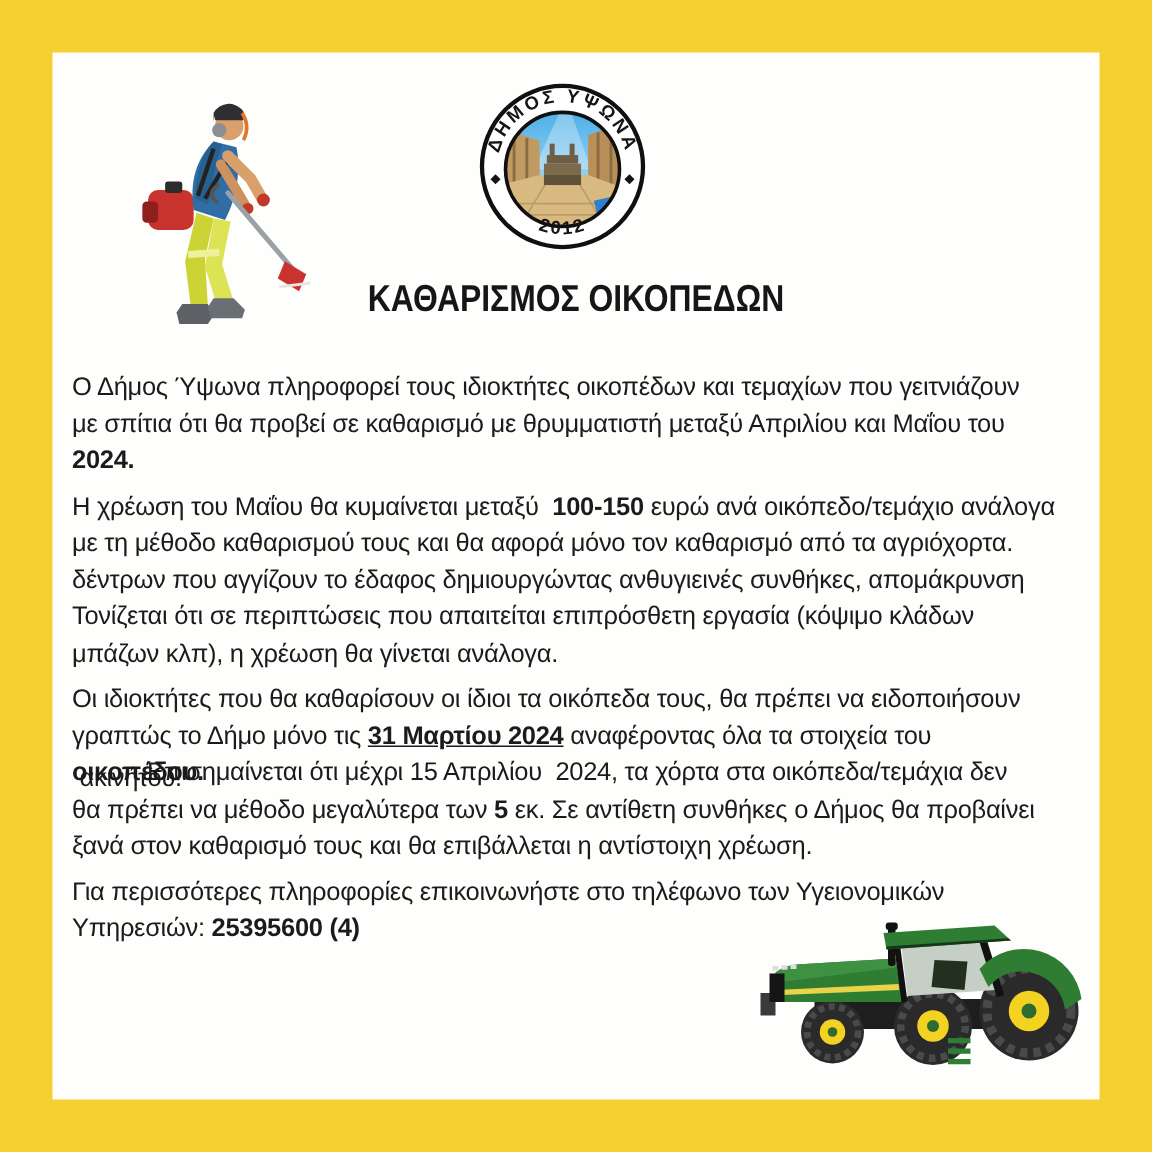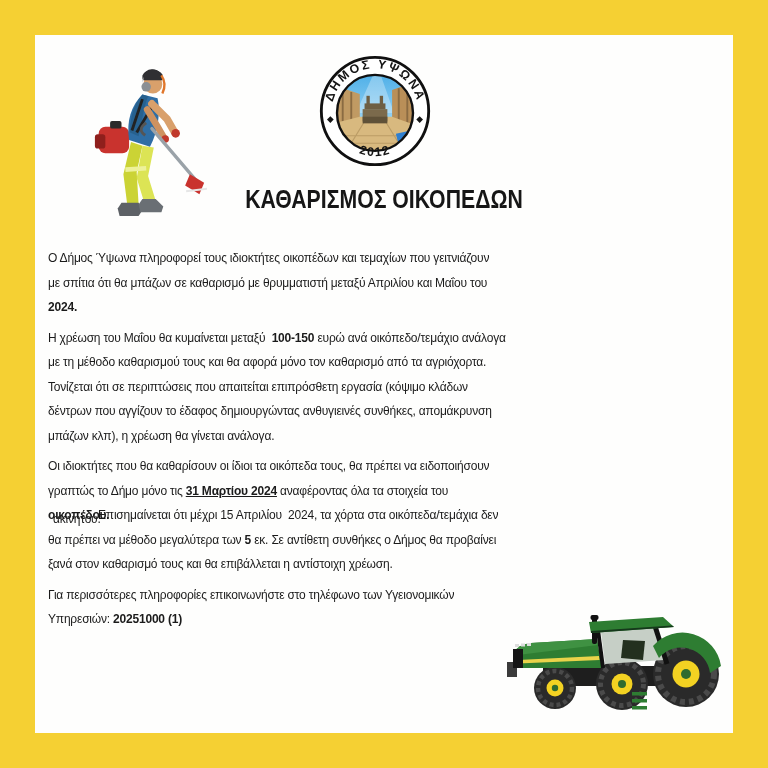--- a/index.html
+++ b/index.html
@@ -15,21 +15,21 @@
   }
   .worker{position:absolute;left:20px;top:16px;width:152px;height:178px;}
   .logo{position:absolute;left:283px;top:19px;width:114px;height:114px;}
   .page-title{
     position:absolute;left:0;right:0;top:150px;margin:0;
     text-align:center;font-size:25px;font-weight:700;color:#161616;
     letter-spacing:0px;transform:scaleX(.85);
   }
   .body-text{
     position:absolute;left:13px;top:211px;width:660px;
-    font-size:12px;letter-spacing:-0.2px;color:#1B1B1B;
+    font-size:17px;letter-spacing:-0.2px;color:#1B1B1B;
   }
   .para{margin:0 0 6px 0;}
   .line{
     position:relative;white-space:pre;line-height:24.5px;height:24.5px;
   }
   .tractor{position:absolute;left:470px;top:577px;width:220px;height:105px;}
 </style>
 </head>
 <body>
 
@@ -113,40 +113,40 @@
     </text>
     <rect x="10.5" y="66.5" width="5" height="5" transform="rotate(45 13 69)" fill="#141414"></rect>
     <rect x="104.5" y="66.5" width="5" height="5" transform="rotate(45 107 69)" fill="#141414"></rect>
   </svg>
 
   <h1 class="page-title">ΚΑΘΑΡΙΣΜΟΣ ΟΙΚΟΠΕΔΩΝ</h1>
 
   <div class="body-text">
     <div class="para">
         <div class="line"><span>Ο Δήμος Ύψωνα πληροφορεί τους ιδιοκτήτες οικοπέδων και τεμαχίων που γειτνιάζουν</span></div>
-        <div class="line"><span>με σπίτια ότι θα μπάζων σε καθαρισμό με θρυμματιστή μεταξύ Απριλίου και Μαΐου του</span></div>
+        <div class="line"><span>με σπίτια ότι θα προβεί σε καθαρισμό με θρυμματιστή μεταξύ Απριλίου και Μαΐου του</span></div>
         <div class="line"><span style="font-weight: 700; text-align: right;">2024.</span></div>
       </div>
     <div class="para">
         <div class="line"><span>Η χρέωση του Μαΐου θα κυμαίνεται μεταξύ  </span><span style="font-weight: 700;">100-150</span><span> ευρώ ανά οικόπεδο/τεμάχιο ανάλογα</span></div>
         <div class="line"><span>με τη μέθοδο καθαρισμού τους και θα αφορά μόνο τον καθαρισμό από τα αγριόχορτα.</span></div>
+        <div class="line"><span>δέντρων που αγγίζουν το έδαφος δημιουργώντας ανθυγιεινές συνθήκες, απομάκρυνση</span></div>
         <div class="line"><span>Τονίζεται ότι σε περιπτώσεις που απαιτείται επιπρόσθετη εργασία (κόψιμο κλάδων</span></div>
-        <div class="line"><span>δέντρων που αγγίζουν το έδαφος δημιουργώντας ανθυγιεινές συνθήκες, απομάκρυνση</span></div>
         <div class="line"><span>μπάζων κλπ), η χρέωση θα γίνεται ανάλογα.</span></div>
       </div>
     <div class="para">
         <div class="line"><span>Οι ιδιοκτήτες που θα καθαρίσουν οι ίδιοι τα οικόπεδα τους, θα πρέπει να ειδοποιήσουν</span></div>
         <div class="line"><span>γραπτώς το Δήμο μόνο τις </span><span style="font-weight: 700; text-decoration: underline;">31 Μαρτίου 2024</span><span> αναφέροντας όλα τα στοιχεία του</span></div>
         <div class="line"><span style="font-weight: 700; position: absolute; left: 0px; top: 0px;">οικοπέδου.</span><span style="position: absolute; left: 5px; top: 4px;">ακινήτου.</span><span style="margin-left: 50px;">Επισημαίνεται ότι μέχρι </span><span style="font-weight: 400; margin-top: 28px;">15 Απριλίου  2024</span><span>, τα χόρτα στα οικόπεδα/τεμάχια δεν</span></div>
         <div class="line"><span>θα πρέπει να μέθοδο μεγαλύτερα των </span><span style="font-weight: 700;">5</span><span> εκ. Σε αντίθετη συνθήκες ο Δήμος θα προβαίνει</span></div>
         <div class="line"><span>ξανά στον καθαρισμό τους και θα επιβάλλεται η αντίστοιχη χρέωση.</span></div>
       </div>
     <div class="para">
         <div class="line"><span>Για περισσότερες πληροφορίες επικοινωνήστε στο τηλέφωνο των Υγειονομικών</span></div>
-        <div class="line"><span>Υπηρεσιών: </span><span style="font-weight: 700;">20251000 (1)</span></div>
+        <div class="line"><span>Υπηρεσιών: </span><span style="font-weight: 700;">25395600 (4)</span></div>
       </div>
   </div>
 
   <svg class="tractor" viewBox="0 0 220 105" aria-hidden="true">
 
     <rect x="38" y="54" width="136" height="20" fill="#1E1E1E"></rect>
 
     <g>
       <circle cx="181" cy="62" r="33" fill="#2A2A2A"></circle>
       <circle cx="181" cy="62" r="28" fill="none" stroke="#4A4A4A" stroke-width="6" stroke-dasharray="5 4"></circle>

